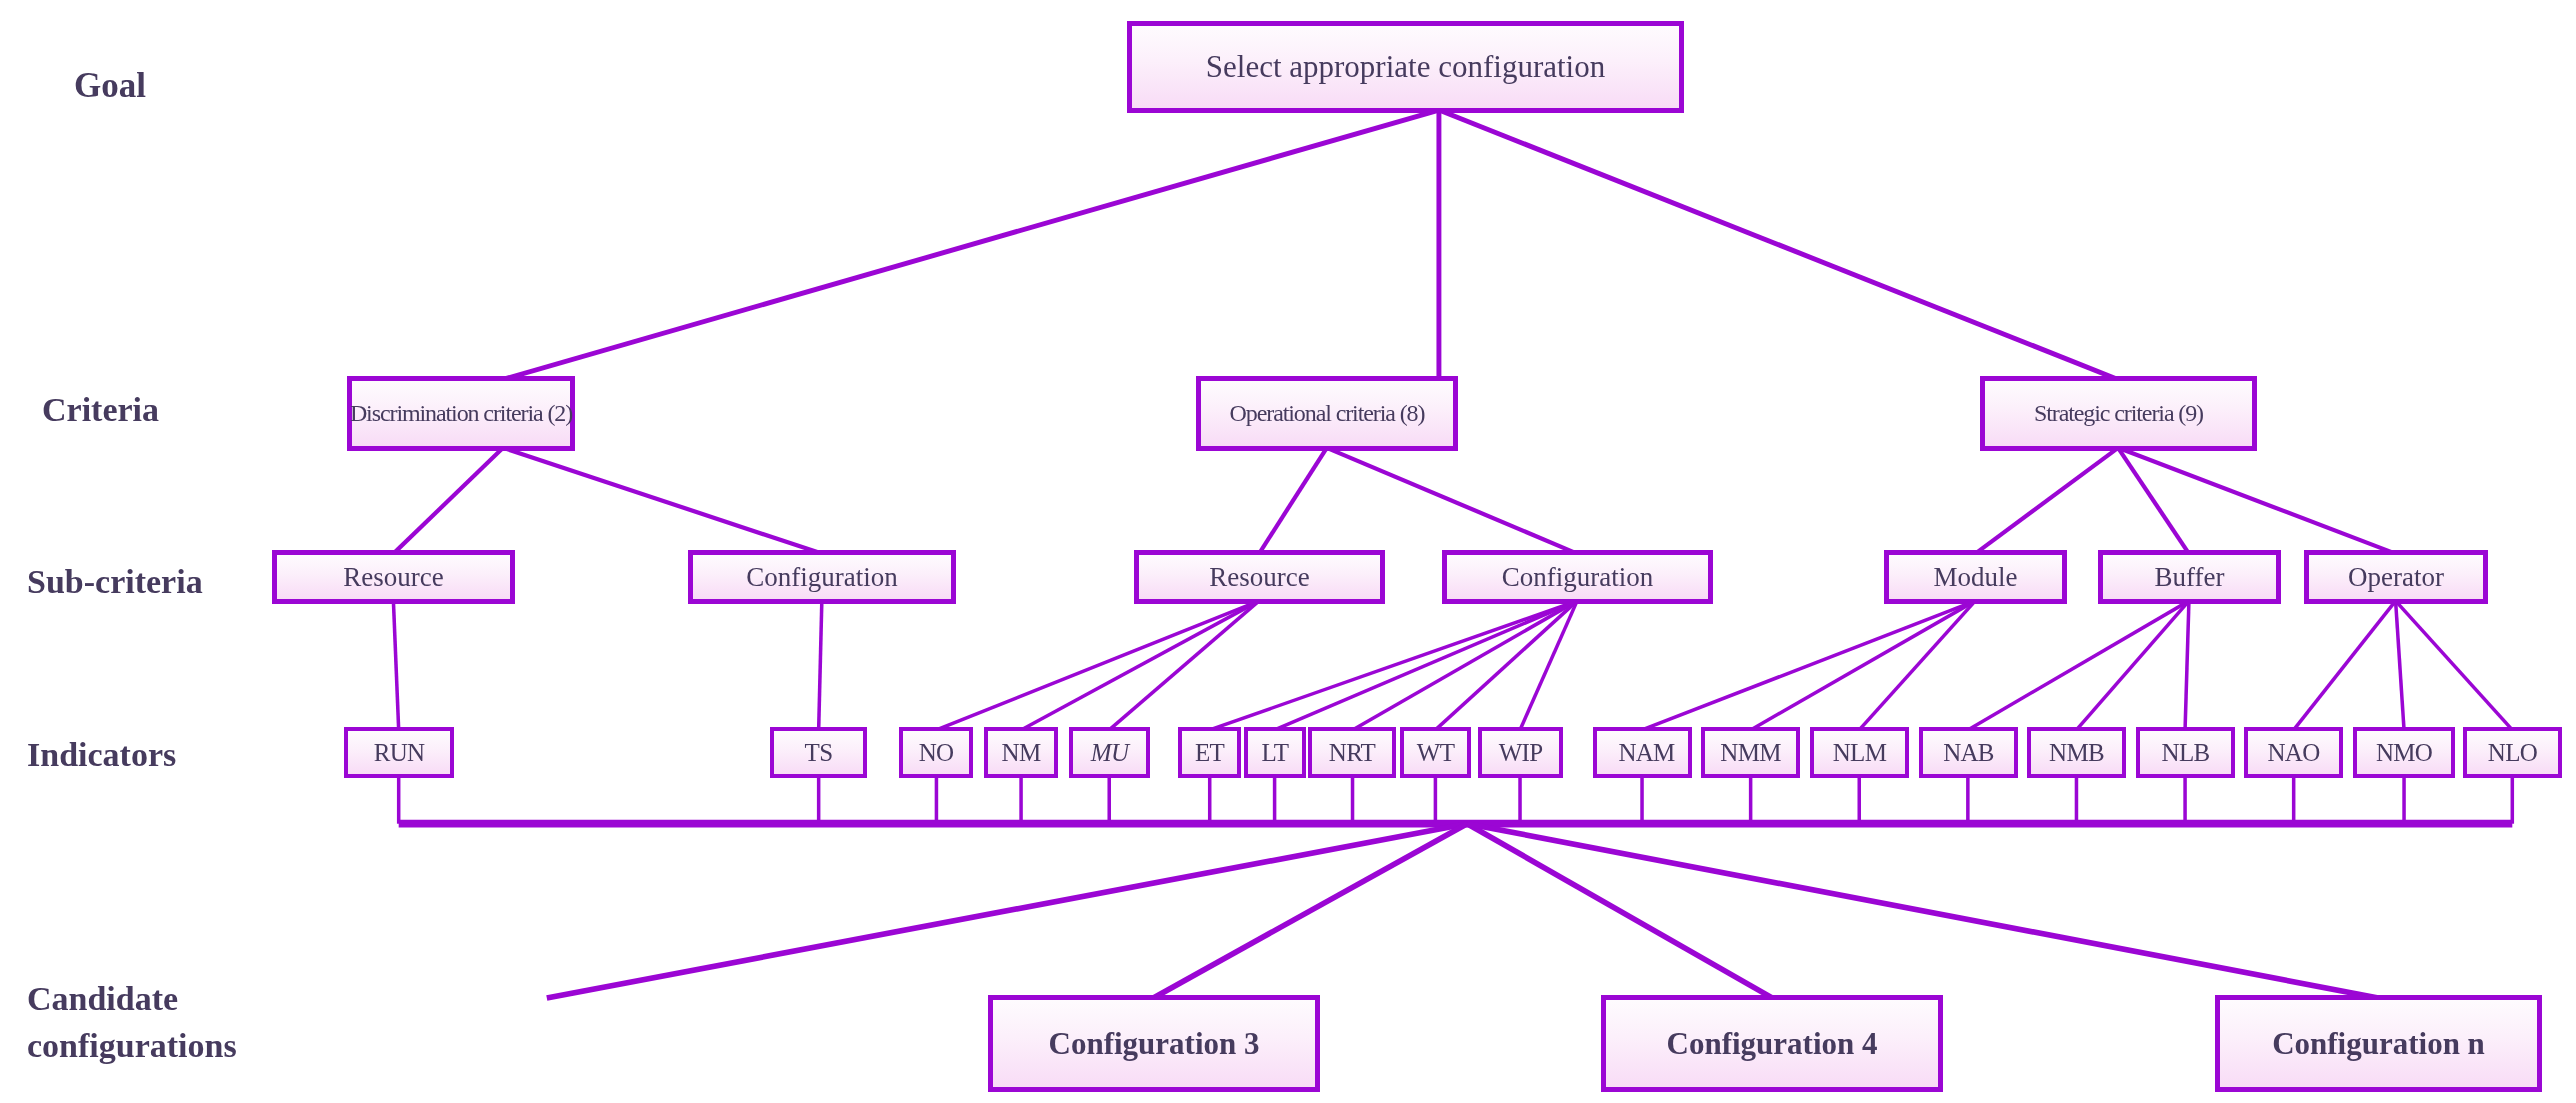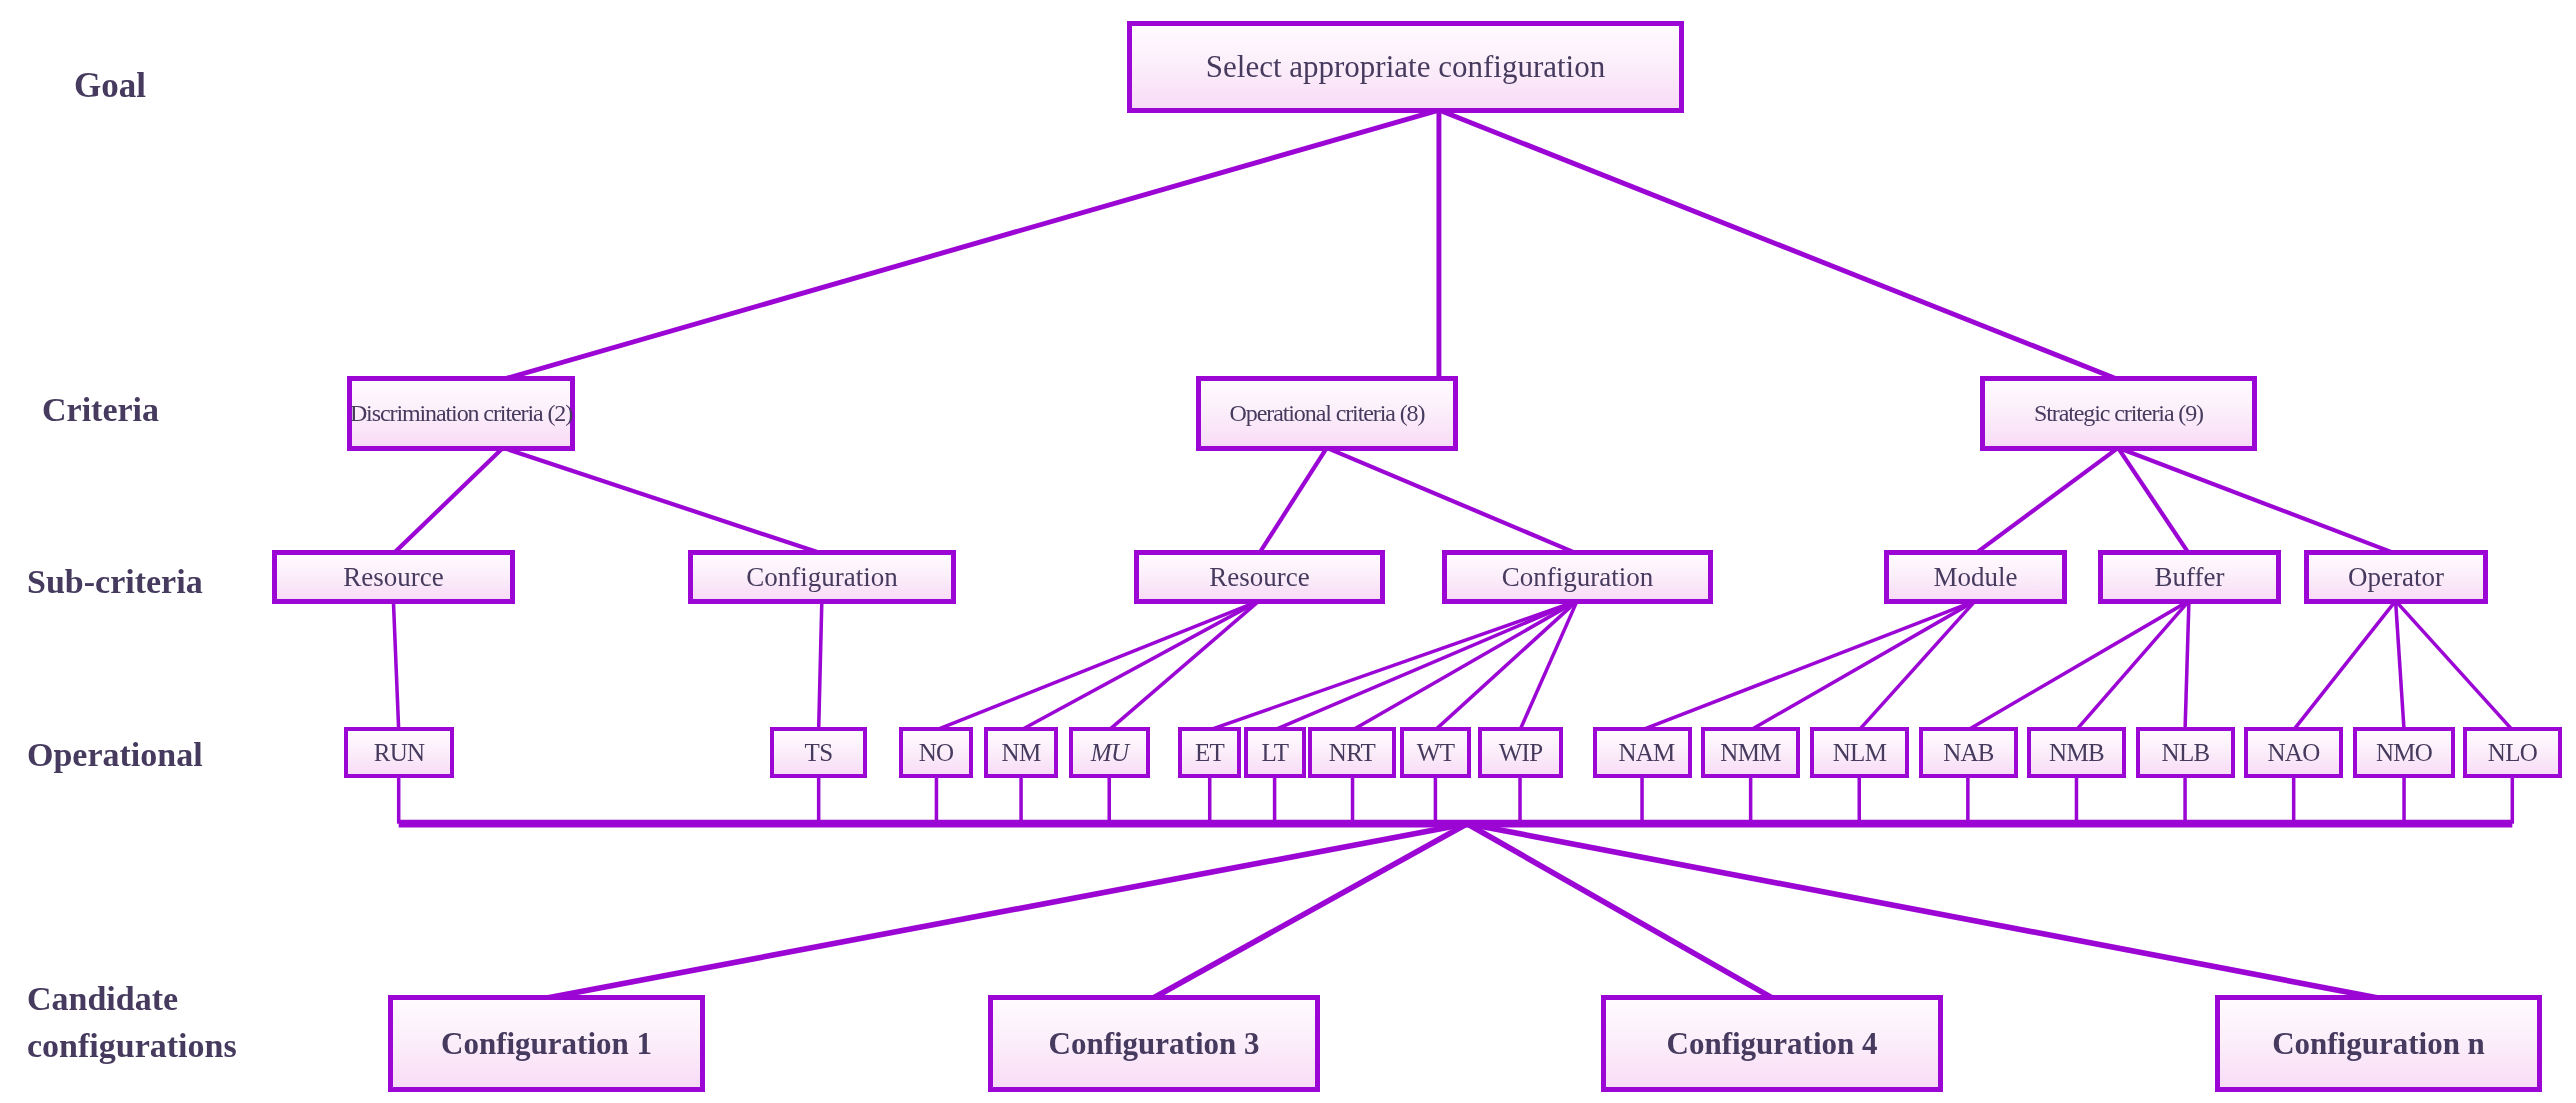--- a/index.html
+++ b/index.html
@@ -73,21 +73,21 @@
       <line x1="565" y1="1168" x2="3562" y2="1168" stroke="#9B06D4" stroke-width="11"></line>
       <line x1="2080" y1="1168" x2="775" y2="1415" stroke="#9B06D4" stroke-width="8"></line>
       <line x1="2080" y1="1168" x2="1635" y2="1415" stroke="#9B06D4" stroke-width="8"></line>
       <line x1="2080" y1="1168" x2="2512.5" y2="1415" stroke="#9B06D4" stroke-width="8"></line>
       <line x1="2080" y1="1168" x2="3372" y2="1415" stroke="#9B06D4" stroke-width="8"></line>
     </svg>
 
   <div class="rowlabel" style="left:74px;top:62px;font-size:35px;">Goal</div>
   <div class="rowlabel" style="left:42px;top:387px;">Criteria</div>
   <div class="rowlabel" style="left:27px;top:559px;">Sub-criteria</div>
-  <div class="rowlabel" style="left:27px;top:732px;">Operational</div>
+  <div class="rowlabel" style="left:27px;top:732px;">Indicators</div>
   <div class="rowlabel" style="left:27px;top:976px;">
     <div>Candidate</div>
     <div>configurations</div>
   </div>
 
   <div class="box goalbox" style="left:1127px;top:21px;width:557px;height:92px;">Select appropriate configuration</div>
 
   <div class="box crit" style="left:347px;top:376px;width:228px;height:75px;">Discrimination criteria (2)</div>
   <div class="box crit" style="left:1196px;top:376px;width:262px;height:75px;">Operational criteria (8)</div>
   <div class="box crit" style="left:1980px;top:376px;width:277px;height:75px;">Strategic criteria (9)</div>
@@ -113,19 +113,18 @@
   <div class="box ind" style="left:1593px;top:727px;width:99px;height:51px;padding-left:8px;">NAM</div>
   <div class="box ind" style="left:1701px;top:727px;width:99px;height:51px;">NMM</div>
   <div class="box ind" style="left:1810px;top:727px;width:99px;height:51px;">NLM</div>
   <div class="box ind" style="left:1919px;top:727px;width:99px;height:51px;">NAB</div>
   <div class="box ind" style="left:2027px;top:727px;width:99px;height:51px;">NMB</div>
   <div class="box ind" style="left:2136px;top:727px;width:99px;height:51px;">NLB</div>
   <div class="box ind" style="left:2244px;top:727px;width:99px;height:51px;">NAO</div>
   <div class="box ind" style="left:2353px;top:727px;width:102px;height:51px;">NMO</div>
   <div class="box ind" style="left:2463px;top:727px;width:99px;height:51px;">NLO</div>
 
-  <div class="box cand" style="left:388px;top:995px;width:317px;height:97px;">Configuration 1</div>
   <div class="box cand" style="left:988px;top:995px;width:332px;height:97px;">Configuration 3</div>
   <div class="box cand" style="left:1601px;top:995px;width:342px;height:97px;">Configuration 4</div>
   <div class="box cand" style="left:2215px;top:995px;width:327px;height:97px;">Configuration n</div>
 
 </div>
 
 
 </body></html>

